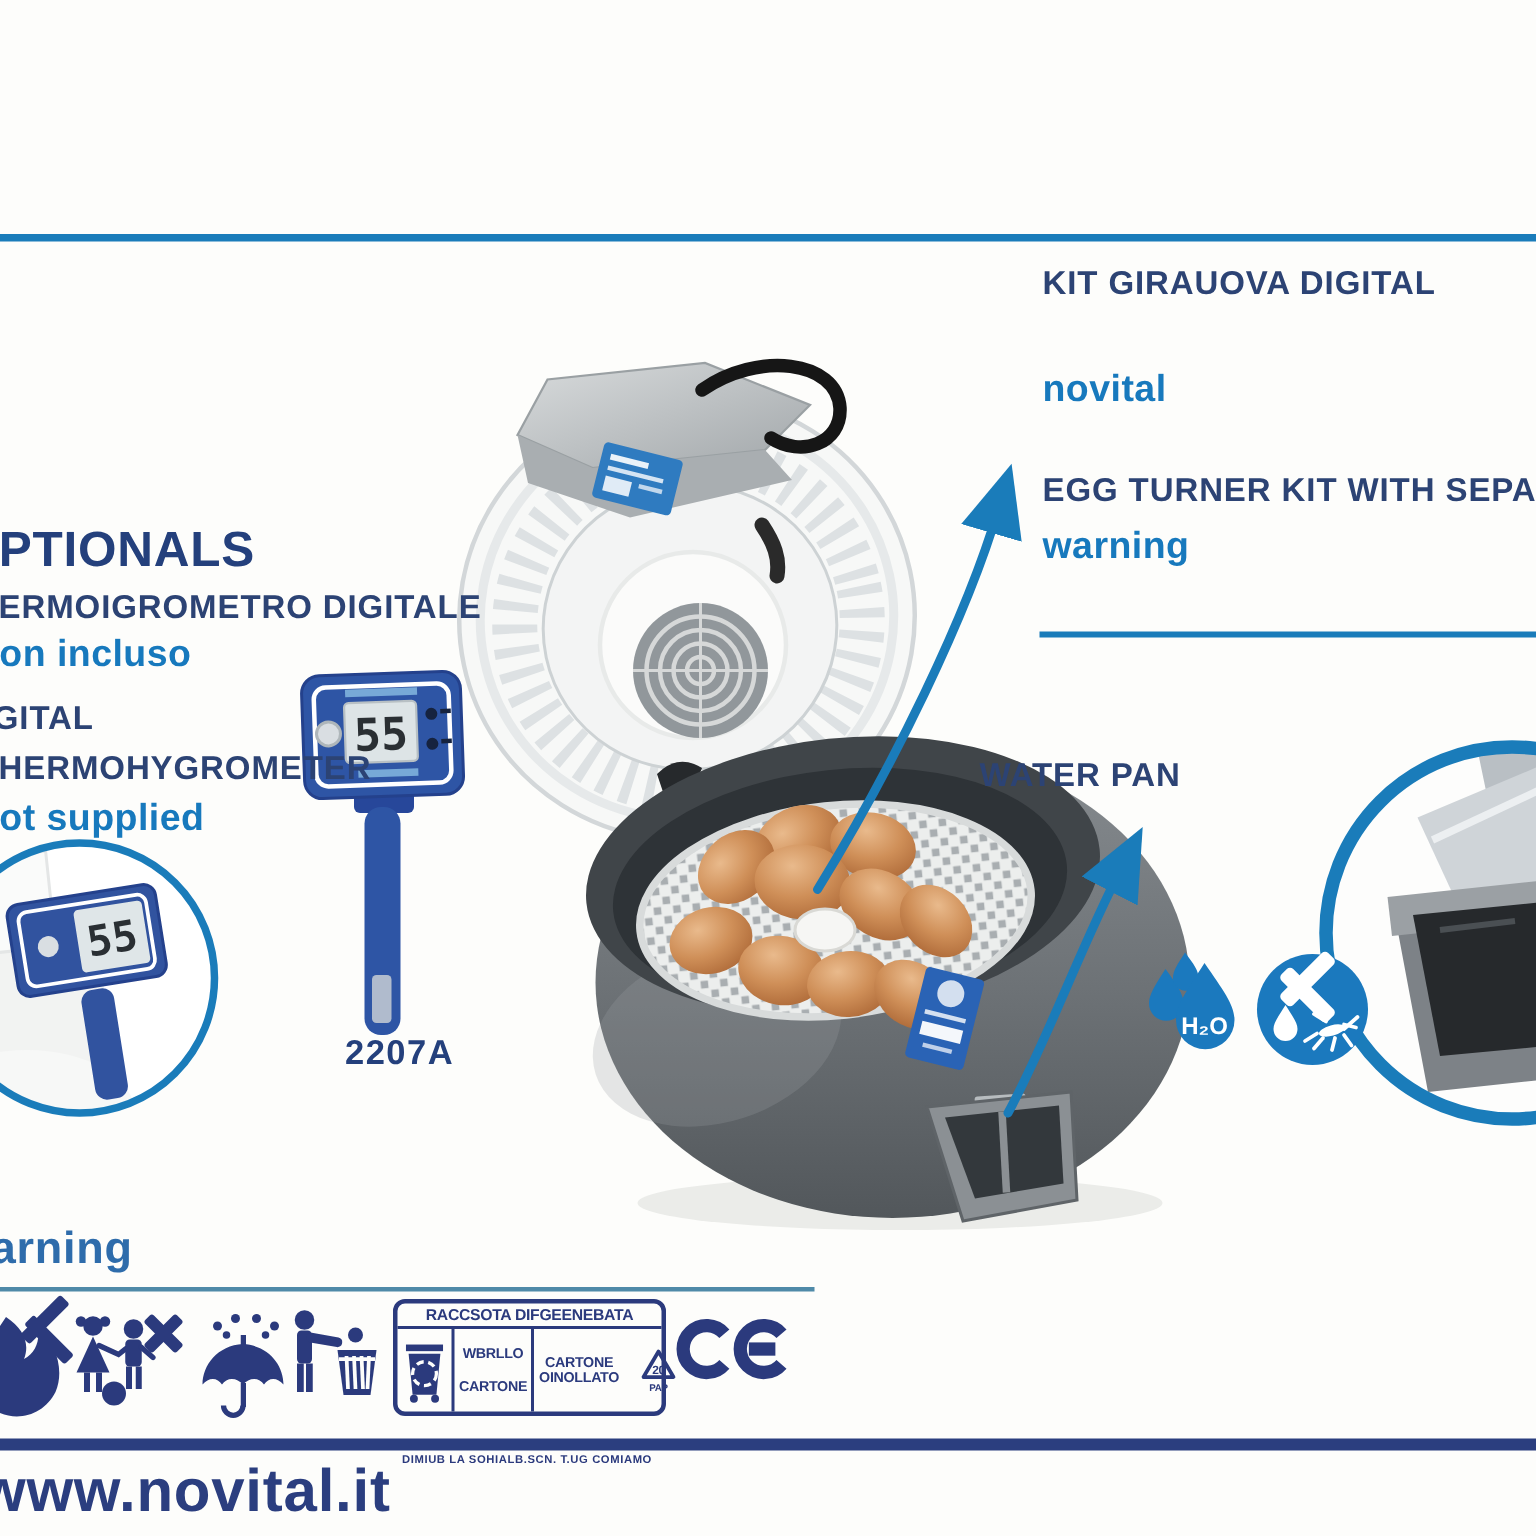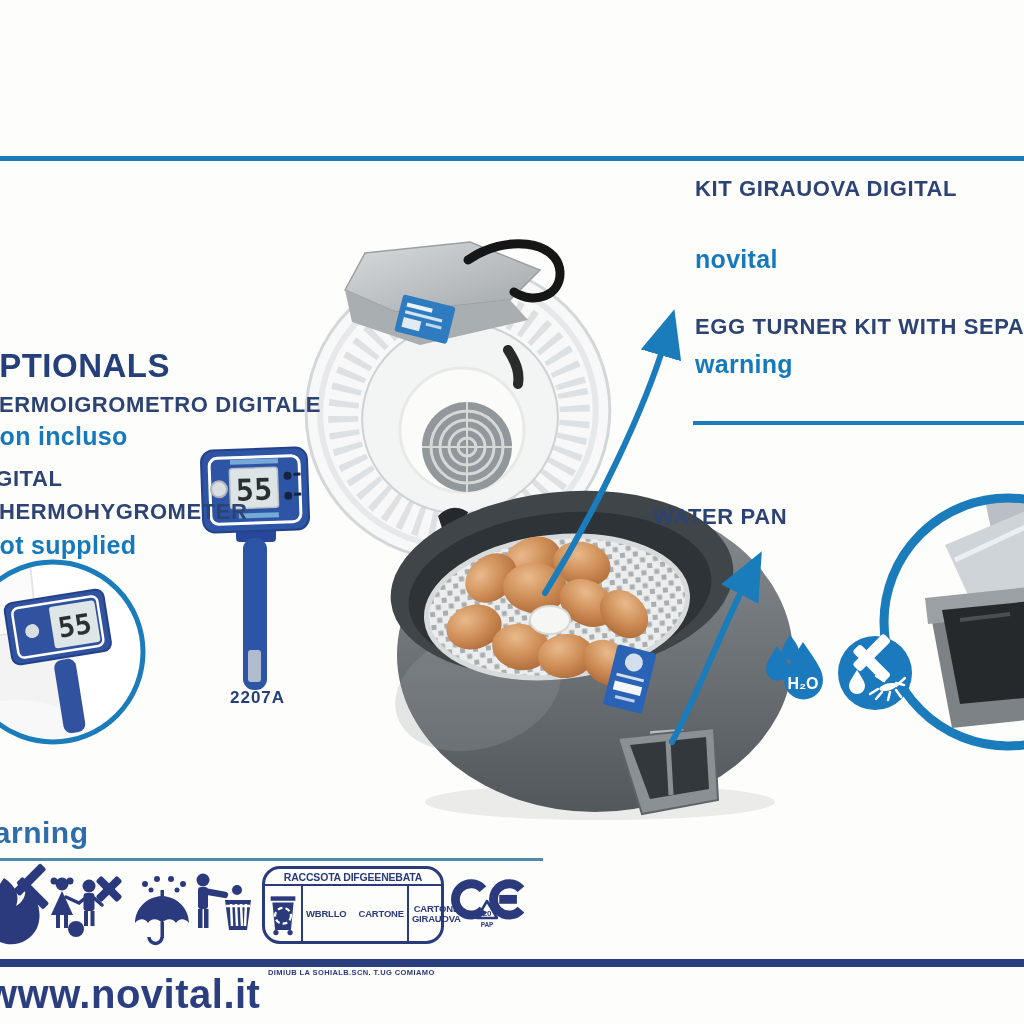--- a/index.html
+++ b/index.html
@@ -5,42 +5,42 @@
   html,body{margin:0;padding:0;background:#e8e8e8;}
   #page{
     position:relative;width:1024px;height:1024px;overflow:hidden;
     background:#fdfdfb;font-family:"Liberation Sans",sans-serif;
   }
   #scene{position:absolute;left:0;top:0;z-index:1;}
   .txt{position:absolute;white-space:nowrap;z-index:3;}
   .cap{font-size:22px;font-weight:bold;color:#2c4374;letter-spacing:.6px;}
   .status{font-size:25px;font-weight:bold;color:#1779bd;letter-spacing:.3px;}
   .big-title{font-size:33px;font-weight:bold;color:#24407c;letter-spacing:.5px;}
-  .model{font-size:17px;font-weight:bold;color:#24407c;letter-spacing:1px;}
+  .model{font-size:23px;font-weight:bold;color:#24407c;letter-spacing:1px;}
   .warning-title{font-size:30px;font-weight:bold;color:#2e6cab;letter-spacing:.5px;}
   .website{font-size:40px;font-weight:bold;color:#2b3e7f;letter-spacing:.5px;}
   .hline{position:absolute;z-index:2;}
   #top-line{left:0;top:156px;width:1024px;height:5px;background:#1a7cba;}
   #right-divider{left:693px;top:421px;width:331px;height:4px;background:#1a7cba;}
   #warning-line{left:0;top:858px;width:543px;height:3px;background:#4f8aa8;}
   #footer-line{left:0;top:959px;width:1024px;height:8px;background:#2b3e7f;}
 
   
   #recycle-label{
     position:absolute;left:262px;top:866px;width:182px;height:78px;z-index:3;
-    border:3px solid #2b3a7d;border-radius:18px;background:#fdfdfb;
+    border:3px solid #2b3a7d;border-radius:8px;background:#fdfdfb;
     box-sizing:border-box;color:#2b3a7d;display:flex;flex-direction:column;
   }
   #recycle-label .rl-title{
     font-size:10.5px;font-weight:bold;text-align:center;letter-spacing:-.2px;
     border-bottom:2px solid #2b3a7d;padding:2px 0 1px;white-space:nowrap;overflow:hidden;
   }
   #recycle-label .rl-row{display:flex;flex:1;align-items:stretch;}
   #recycle-label .rl-cell{
-    display:flex;flex-direction:row;justify-content:center;align-items:center;
+    display:flex;flex-direction:column;justify-content:center;align-items:center;
     font-size:9.5px;font-weight:bold;line-height:10px;letter-spacing:-.2px;padding:0 3px;gap:12px;
   }
   #recycle-label .rl-bin{width:38px;border-right:2px solid #2b3a7d;display:flex;align-items:center;justify-content:center;}
   #recycle-label .rl-mid{border-right:2px solid #2b3a7d;flex:1;}
   #recycle-label .rl-right{flex:1.35;flex-direction:row;gap:14px;}
   #recycle-note{
     position:absolute;left:268px;top:944px;z-index:3;
     font-size:7.5px;font-weight:bold;color:#2b3a7d;letter-spacing:.4px;white-space:nowrap;margin-top:24px;
   }
 </style>
@@ -324,21 +324,21 @@
             <circle cx="25" cy="45" r="3" fill="#2b3a7d"></circle>
         </svg>
       </div>
       <div class="rl-cell rl-mid">
         <span>WBRLLO</span>
         <span>CARTONE</span>
       </div>
       <div class="rl-cell rl-right">
         <span style="display:flex;flex-direction:column;align-items:center">
           <span>CARTONE</span>
-          <span>GIRAUOVA</span>
+          <span>OINOLLATO</span>
         </span>
         <svg width="24" height="30" viewBox="0 0 24 30">
           <path d="M 12 2 L 22 19 L 2 19 Z" fill="none" stroke="#2b3a7d" stroke-width="2.5" stroke-linejoin="round"></path>
           <text x="12" y="17" text-anchor="middle" font-size="8" font-weight="bold" fill="#2b3a7d" font-family="Liberation Sans, sans-serif">20</text>
           <text x="12" y="28" text-anchor="middle" font-size="6.5" font-weight="bold" fill="#2b3a7d" font-family="Liberation Sans, sans-serif">PAP</text>
         </svg>
       </div>
     </div>
   </div>
   <div id="recycle-note">DIMIUB LA SOHIALB.SCN. T.UG COMIAMO</div>

